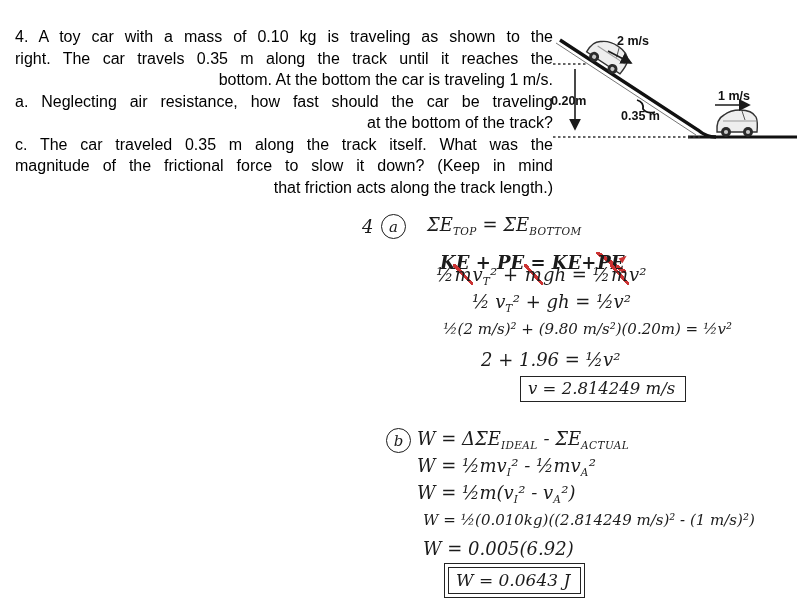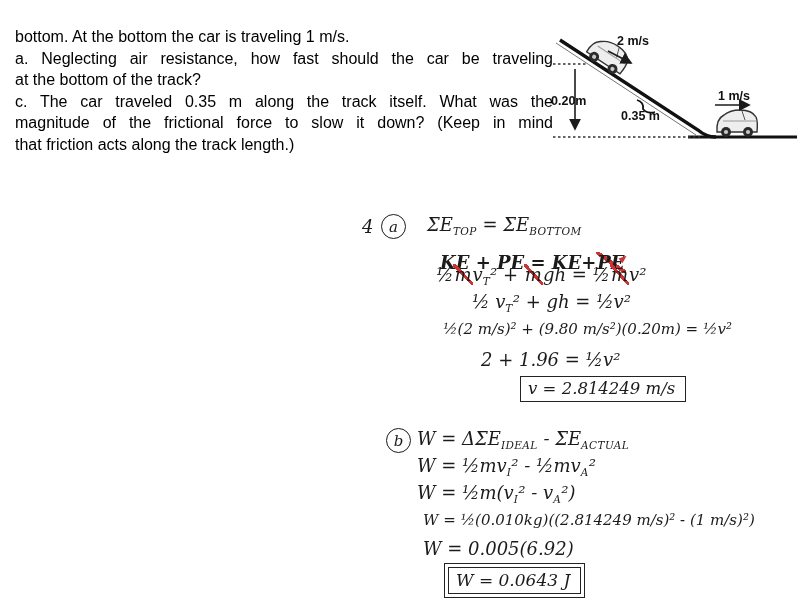--- a/index.html
+++ b/index.html
@@ -6,21 +6,21 @@
   body {
     width:800px; height:600px; background:#ffffff; position:relative;
     font-family:"Liberation Sans", sans-serif; color:#000;
     overflow:hidden;
   }
   
   .problem {
     position:absolute; left:15px; top:26px; width:538px;
     font-size:16px; line-height:21.5px; color:#000;
   }
-  .pline { white-space:nowrap; }
+  .pline { white-space:nowrap;text-align:right; }
   .pline.just { white-space:normal; text-align:justify; text-align-last:justify; }
   
   .diagram { position:absolute; left:550px; top:15px; width:250px; height:135px; }
   .dlabel { font-family:"Liberation Sans", sans-serif; font-size:12.5px; font-weight:700; fill:#111; }
   
   .hw {
     position:absolute; font-family:"DejaVu Serif", serif; font-style:italic;
     font-size:18px; color:#1b1b1b; white-space:nowrap;
   }
   .hw .seg { font-style:italic; }
@@ -39,20 +39,22 @@
     display:flex; align-items:center; justify-content:center;
     font-family:"DejaVu Serif", serif; font-style:italic; font-size:15px; color:#1b1b1b;
   }
   .answer-box { border:1.8px solid #232323; padding:2px 10px 3px 7px;margin-left:28px; }
   .answer-box.double { outline:1.6px solid #232323; outline-offset:3px; }
 </style>
 </head>
 <body>
 
 <div class="problem">
+  <div class="pline just">4. A toy car with a mass of 0.10 kg is traveling as shown to the</div>
+  <div class="pline just">right. The car travels 0.35 m along the track until it reaches the</div>
   <div class="pline">bottom. At the bottom the car is traveling 1 m/s.</div>
   <div class="pline just">a. Neglecting air resistance, how fast should the car be traveling</div>
   <div class="pline">at the bottom of the track?</div>
   <div class="pline just">c. The car traveled 0.35 m along the track itself. What was the</div>
   <div class="pline just">magnitude of the frictional force to slow it down? (Keep in mind</div>
   <div class="pline">that friction acts along the track length.)</div>
 </div>
 
 <svg class="diagram" viewBox="0 0 250 135">
   <defs>

